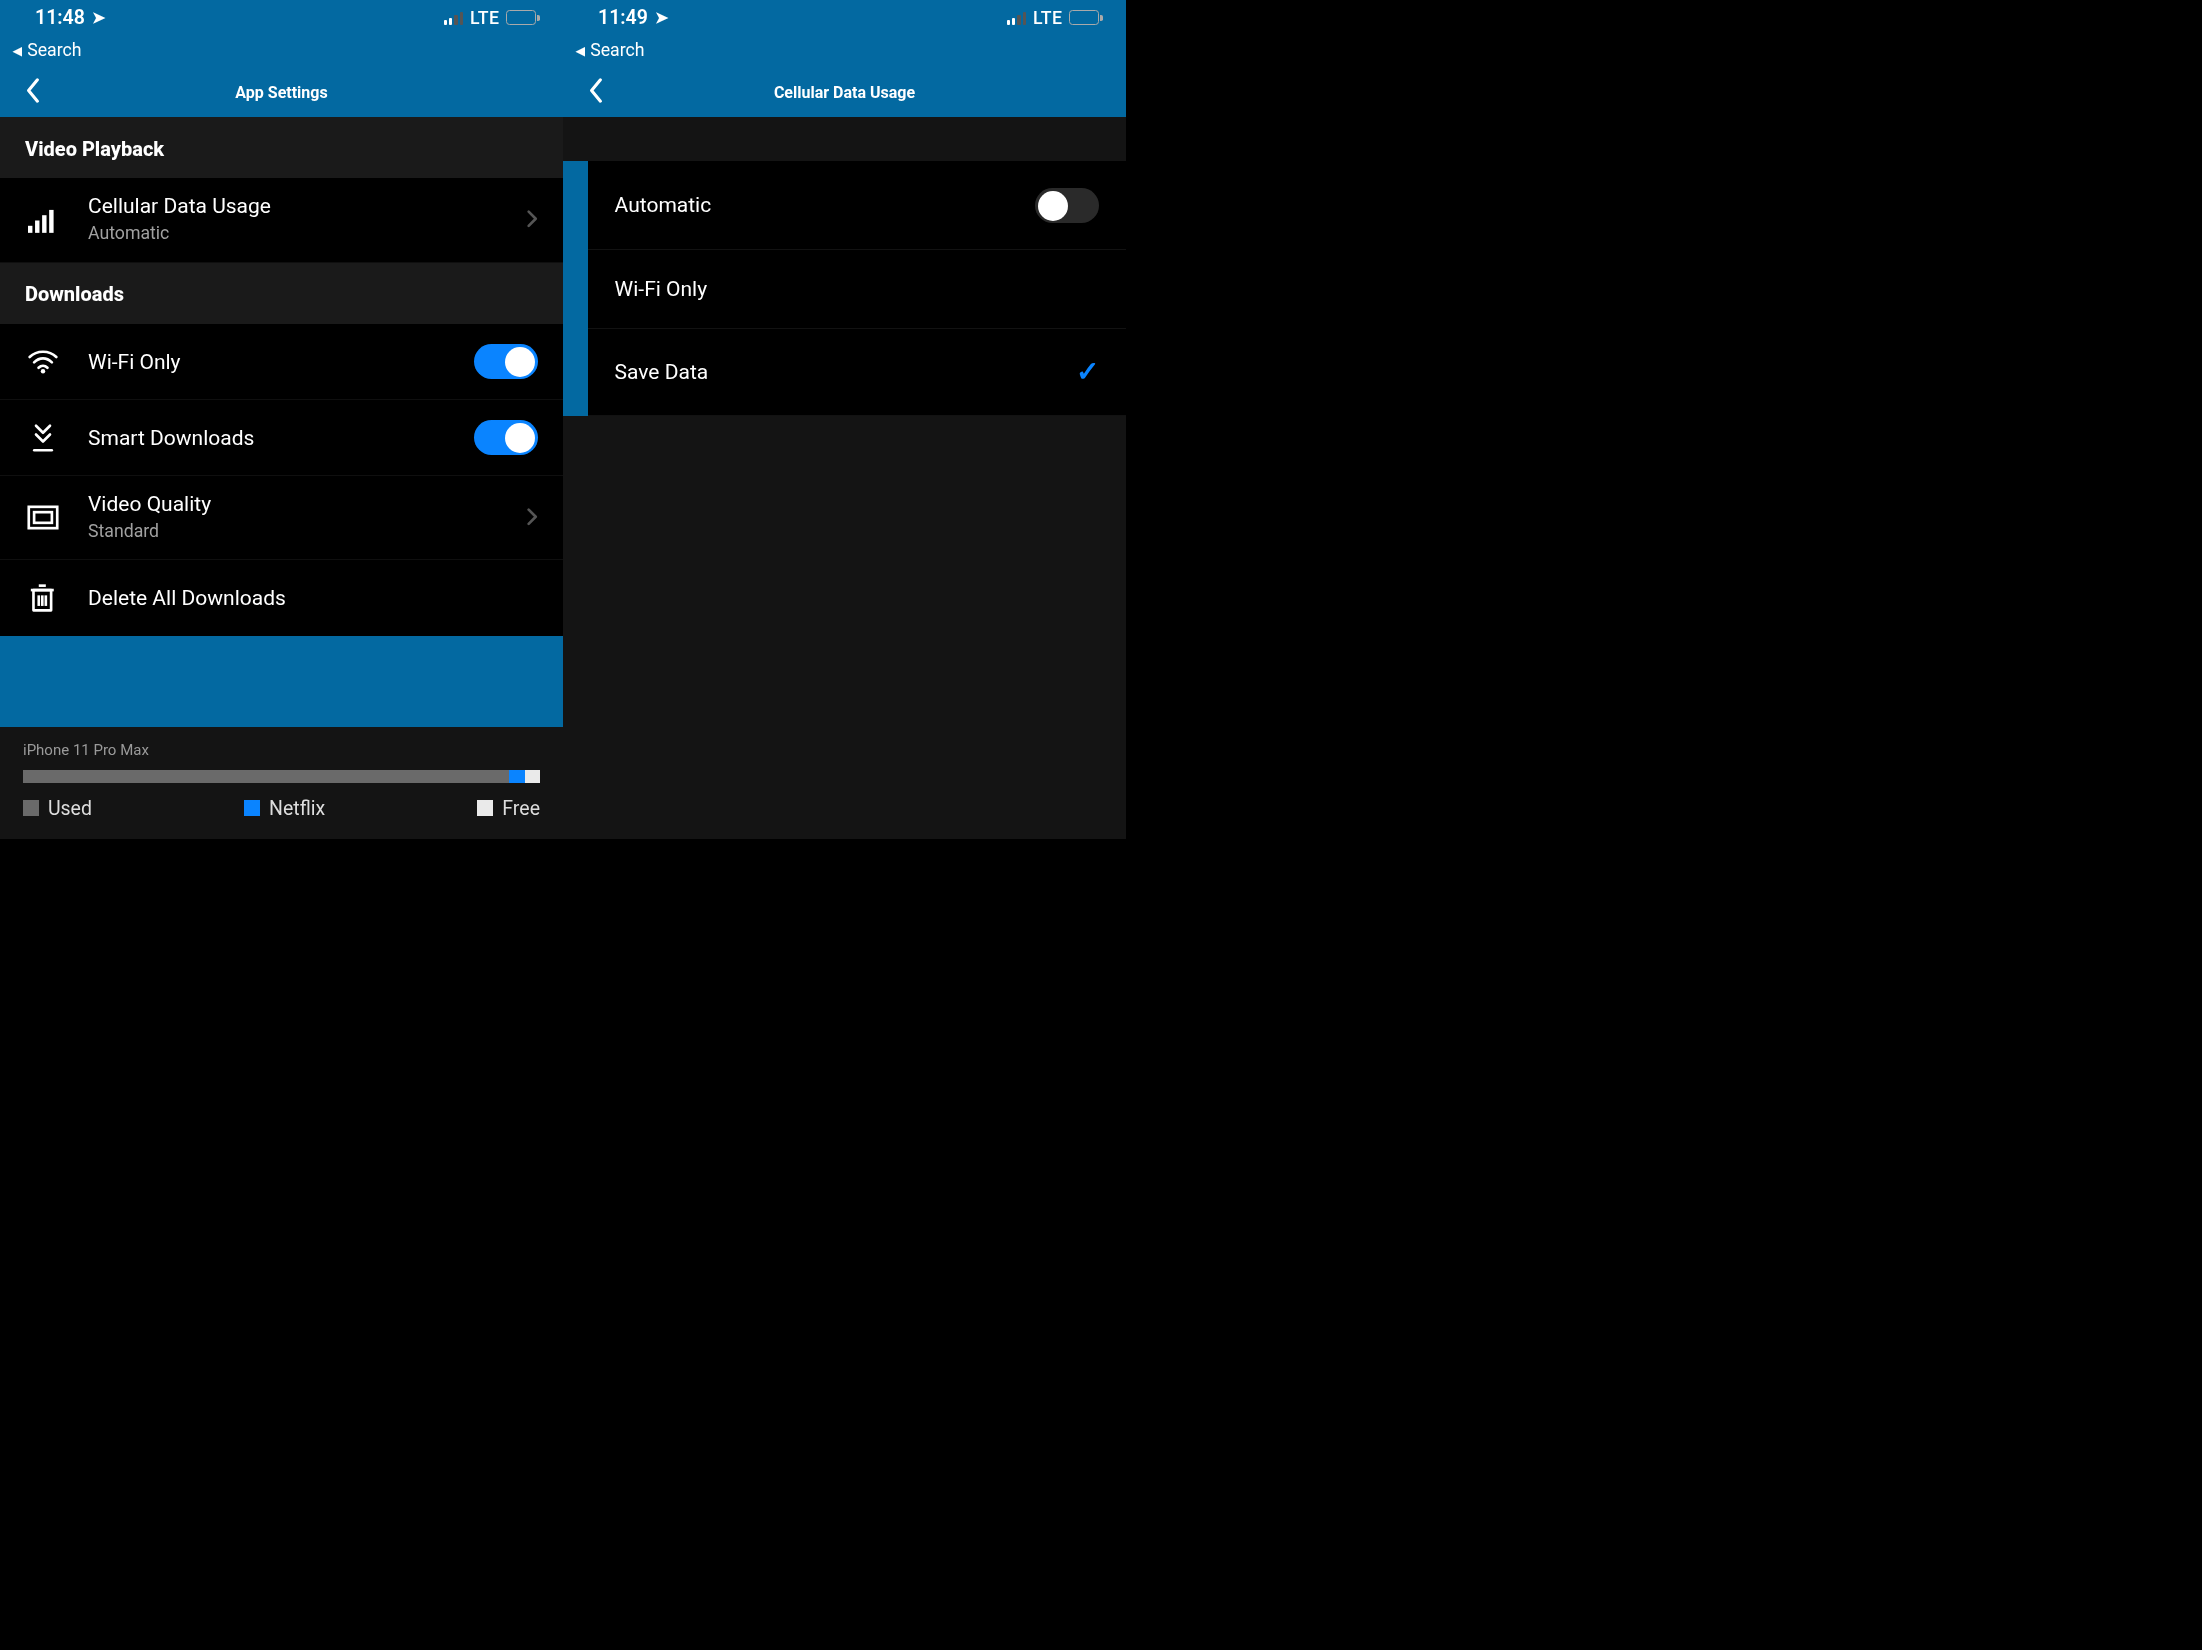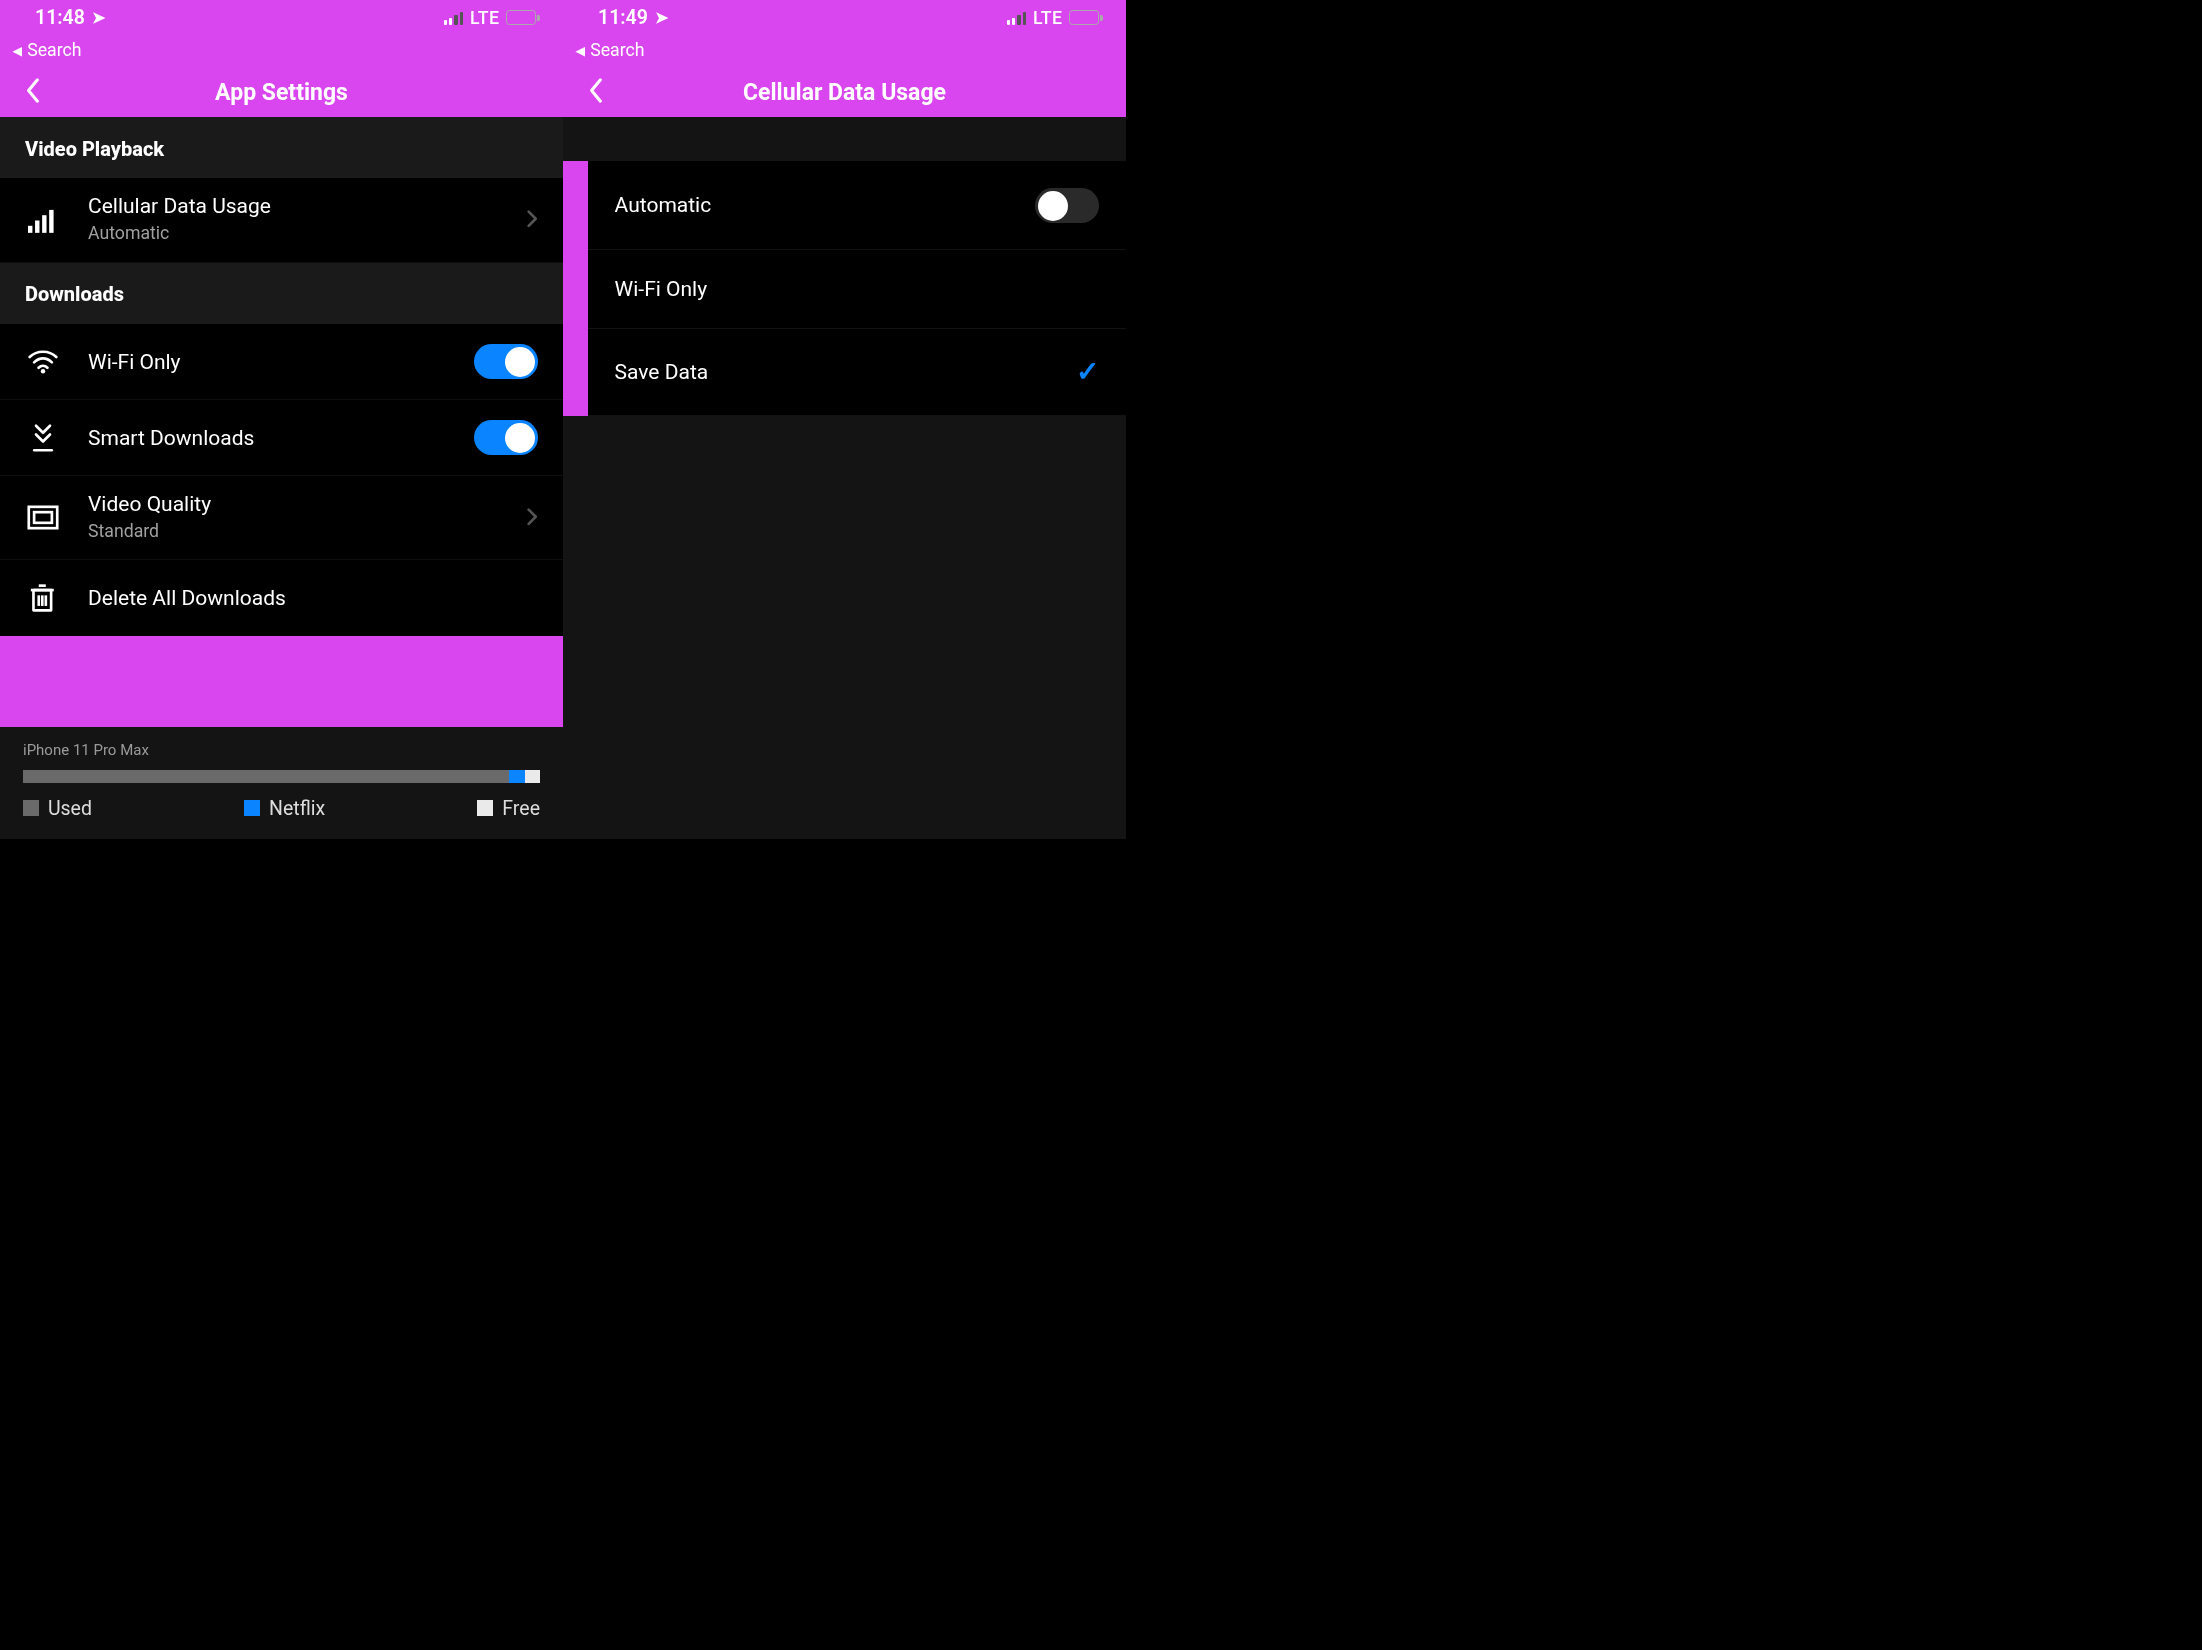--- a/index.html
+++ b/index.html
@@ -8,21 +8,21 @@
     font-family: -apple-system, BlinkMacSystemFont, "Segoe UI", Roboto, Helvetica, Arial, sans-serif;
     color: #fff;
     display: flex;
     width: 1127px;
     height: 839px;
     overflow: hidden;
   }
   .phone {
     width: 563px;
     height: 100%;
-    background: #d946ef;
+    background: #0369a1;
     position: relative;
     display: flex;
     flex-direction: column;
   }
   
   .status-bar {
     height: 35px;
     display: flex;
     align-items: center;
     justify-content: space-between;
@@ -61,21 +61,21 @@
   .navbar {
     height: 50px;
     display:flex; align-items:center; justify-content:center;
     position:relative;
     padding: 0 17.7px;
   }
   .navbar .back {
     position:absolute; left:25px; top:50%; transform:translateY(-50%);
     cursor:pointer;
   }
-  .nav-title { font-size: 23px; font-weight: 700; }
+  .nav-title { font-size: 16px; font-weight: 700; }
   
   .section-header {
     background:#1a1a1a;
     padding: 19.5px 25px 17.7px;
     font-size: 20px;
     font-weight: 800;
   }
   .spacer-dark { background:#141414; height:44px; }
   .row {
     display:flex; align-items:center;

